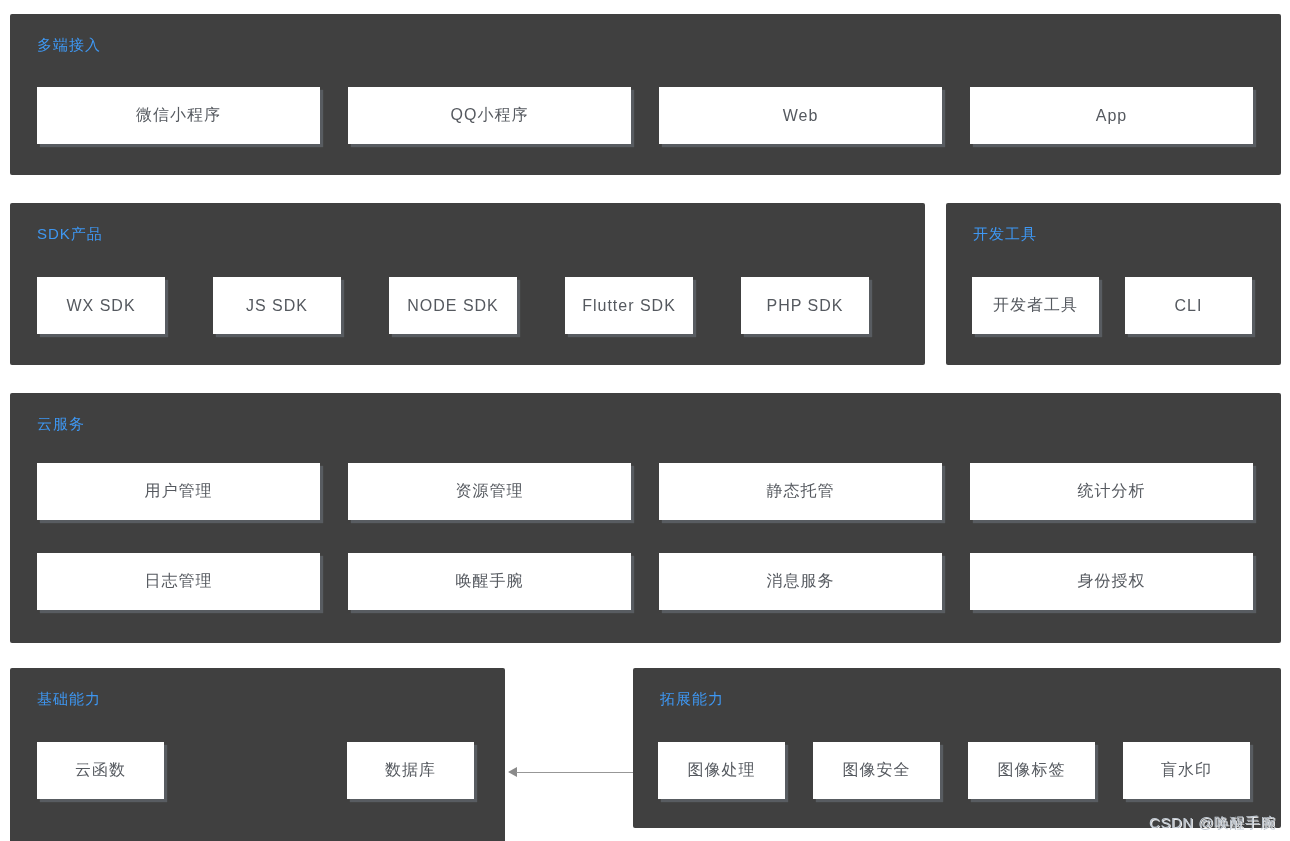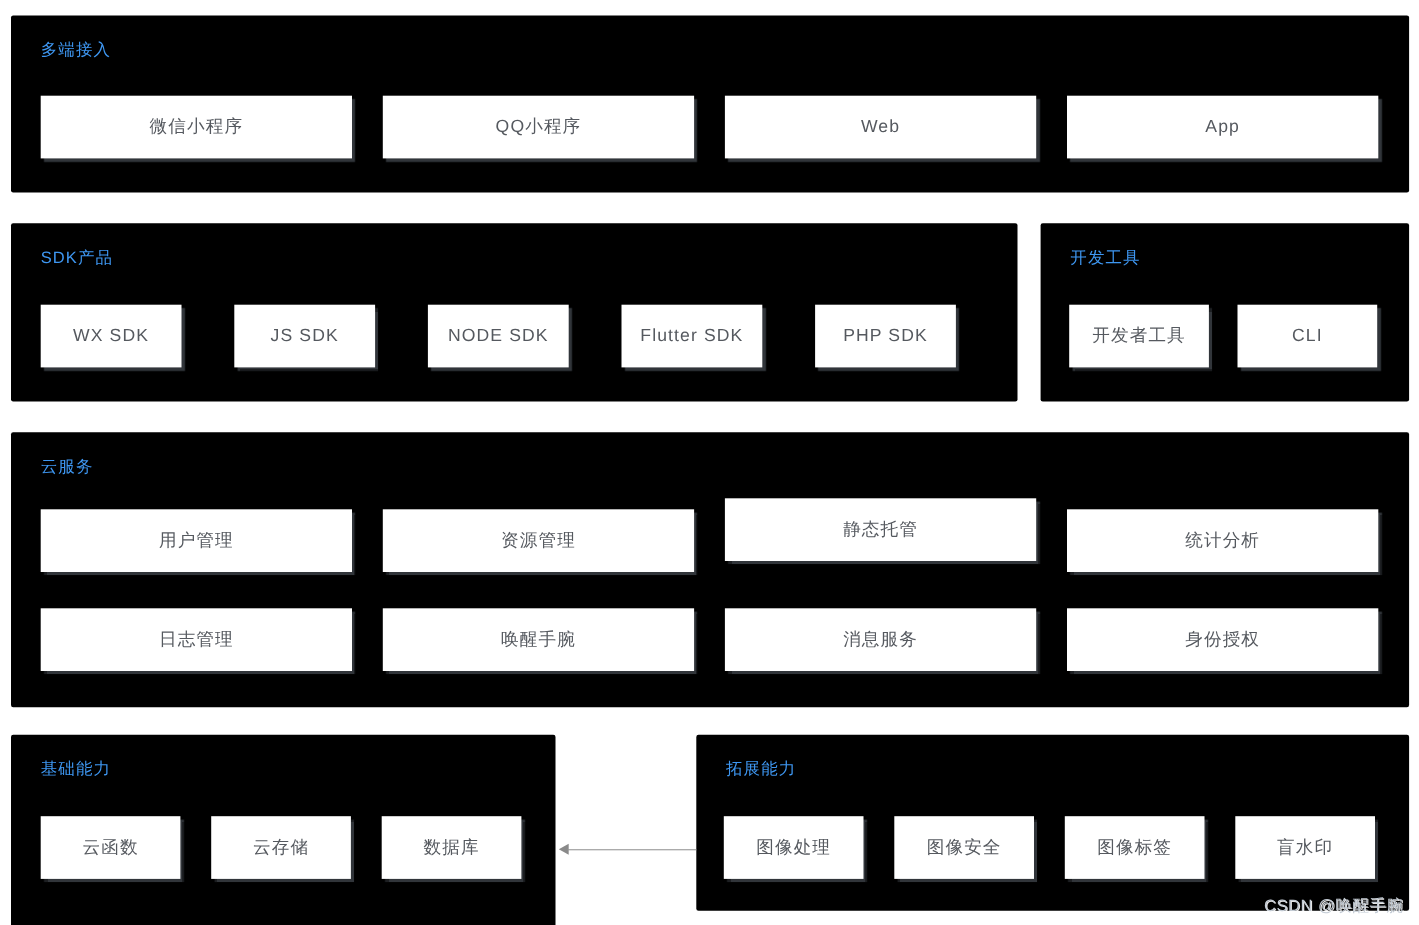--- a/index.html
+++ b/index.html
@@ -10,21 +10,21 @@
   }
   .stage {
     position: relative;
     width: 1290px;
     height: 841px;
     background: #ffffff;
     overflow: hidden;
   }
   .panel {
     position: absolute;
-    background: #000000;
+    background: #404040;
     border-radius: 2px;
   }
   .panel-title {
     position: absolute;
     left: 27px;
     top: 22px;
     margin: 0;
     font-size: 15px;
     font-weight: 500;
     color: #3e97f2;
@@ -105,32 +105,31 @@
   <section class="panel" style="left:946px; top:203px; width:335px; height:162px;">
     <h2 class="panel-title">开发工具</h2>
     <div class="box w-sm" style="left:26px;  top:74px;">开发者工具</div>
     <div class="box w-sm" style="left:179px; top:74px;">CLI</div>
   </section>
 
   <section class="panel" style="left:10px; top:393px; width:1271px; height:250px;">
     <h2 class="panel-title">云服务</h2>
     <div class="box w-lg" style="left:27px;  top:70px;">用户管理</div>
     <div class="box w-lg" style="left:338px; top:70px;">资源管理</div>
-    <div class="box w-lg" style="left:649px; top:60px;">静态托管</div>
+    <div class="box w-lg" style="left:649px; top:70px;">静态托管</div>
     <div class="box w-lg" style="left:960px; top:70px;">统计分析</div>
     <div class="box w-lg" style="left:27px;  top:160px;">日志管理</div>
     <div class="box w-lg" style="left:338px; top:160px;">唤醒手腕</div>
     <div class="box w-lg" style="left:649px; top:160px;">消息服务</div>
     <div class="box w-lg" style="left:960px; top:160px;">身份授权</div>
   </section>
 
   <section class="panel" style="left:10px; top:668px; width:495px; height:188px;">
     <h2 class="panel-title">基础能力</h2>
     <div class="box w-sm" style="left:27px;  top:74px;">云函数</div>
-    <div class="box w-sm" style="left:182px; top:74px;">云存储</div>
     <div class="box w-sm" style="left:337px; top:74px;">数据库</div>
   </section>
 
   <section class="panel" style="left:633px; top:668px; width:648px; height:160px;">
     <h2 class="panel-title">拓展能力</h2>
     <div class="box w-sm" style="left:25px;  top:74px;">图像处理</div>
     <div class="box w-sm" style="left:180px; top:74px;">图像安全</div>
     <div class="box w-sm" style="left:335px; top:74px;">图像标签</div>
     <div class="box w-sm" style="left:490px; top:74px;">盲水印</div>
   </section>

